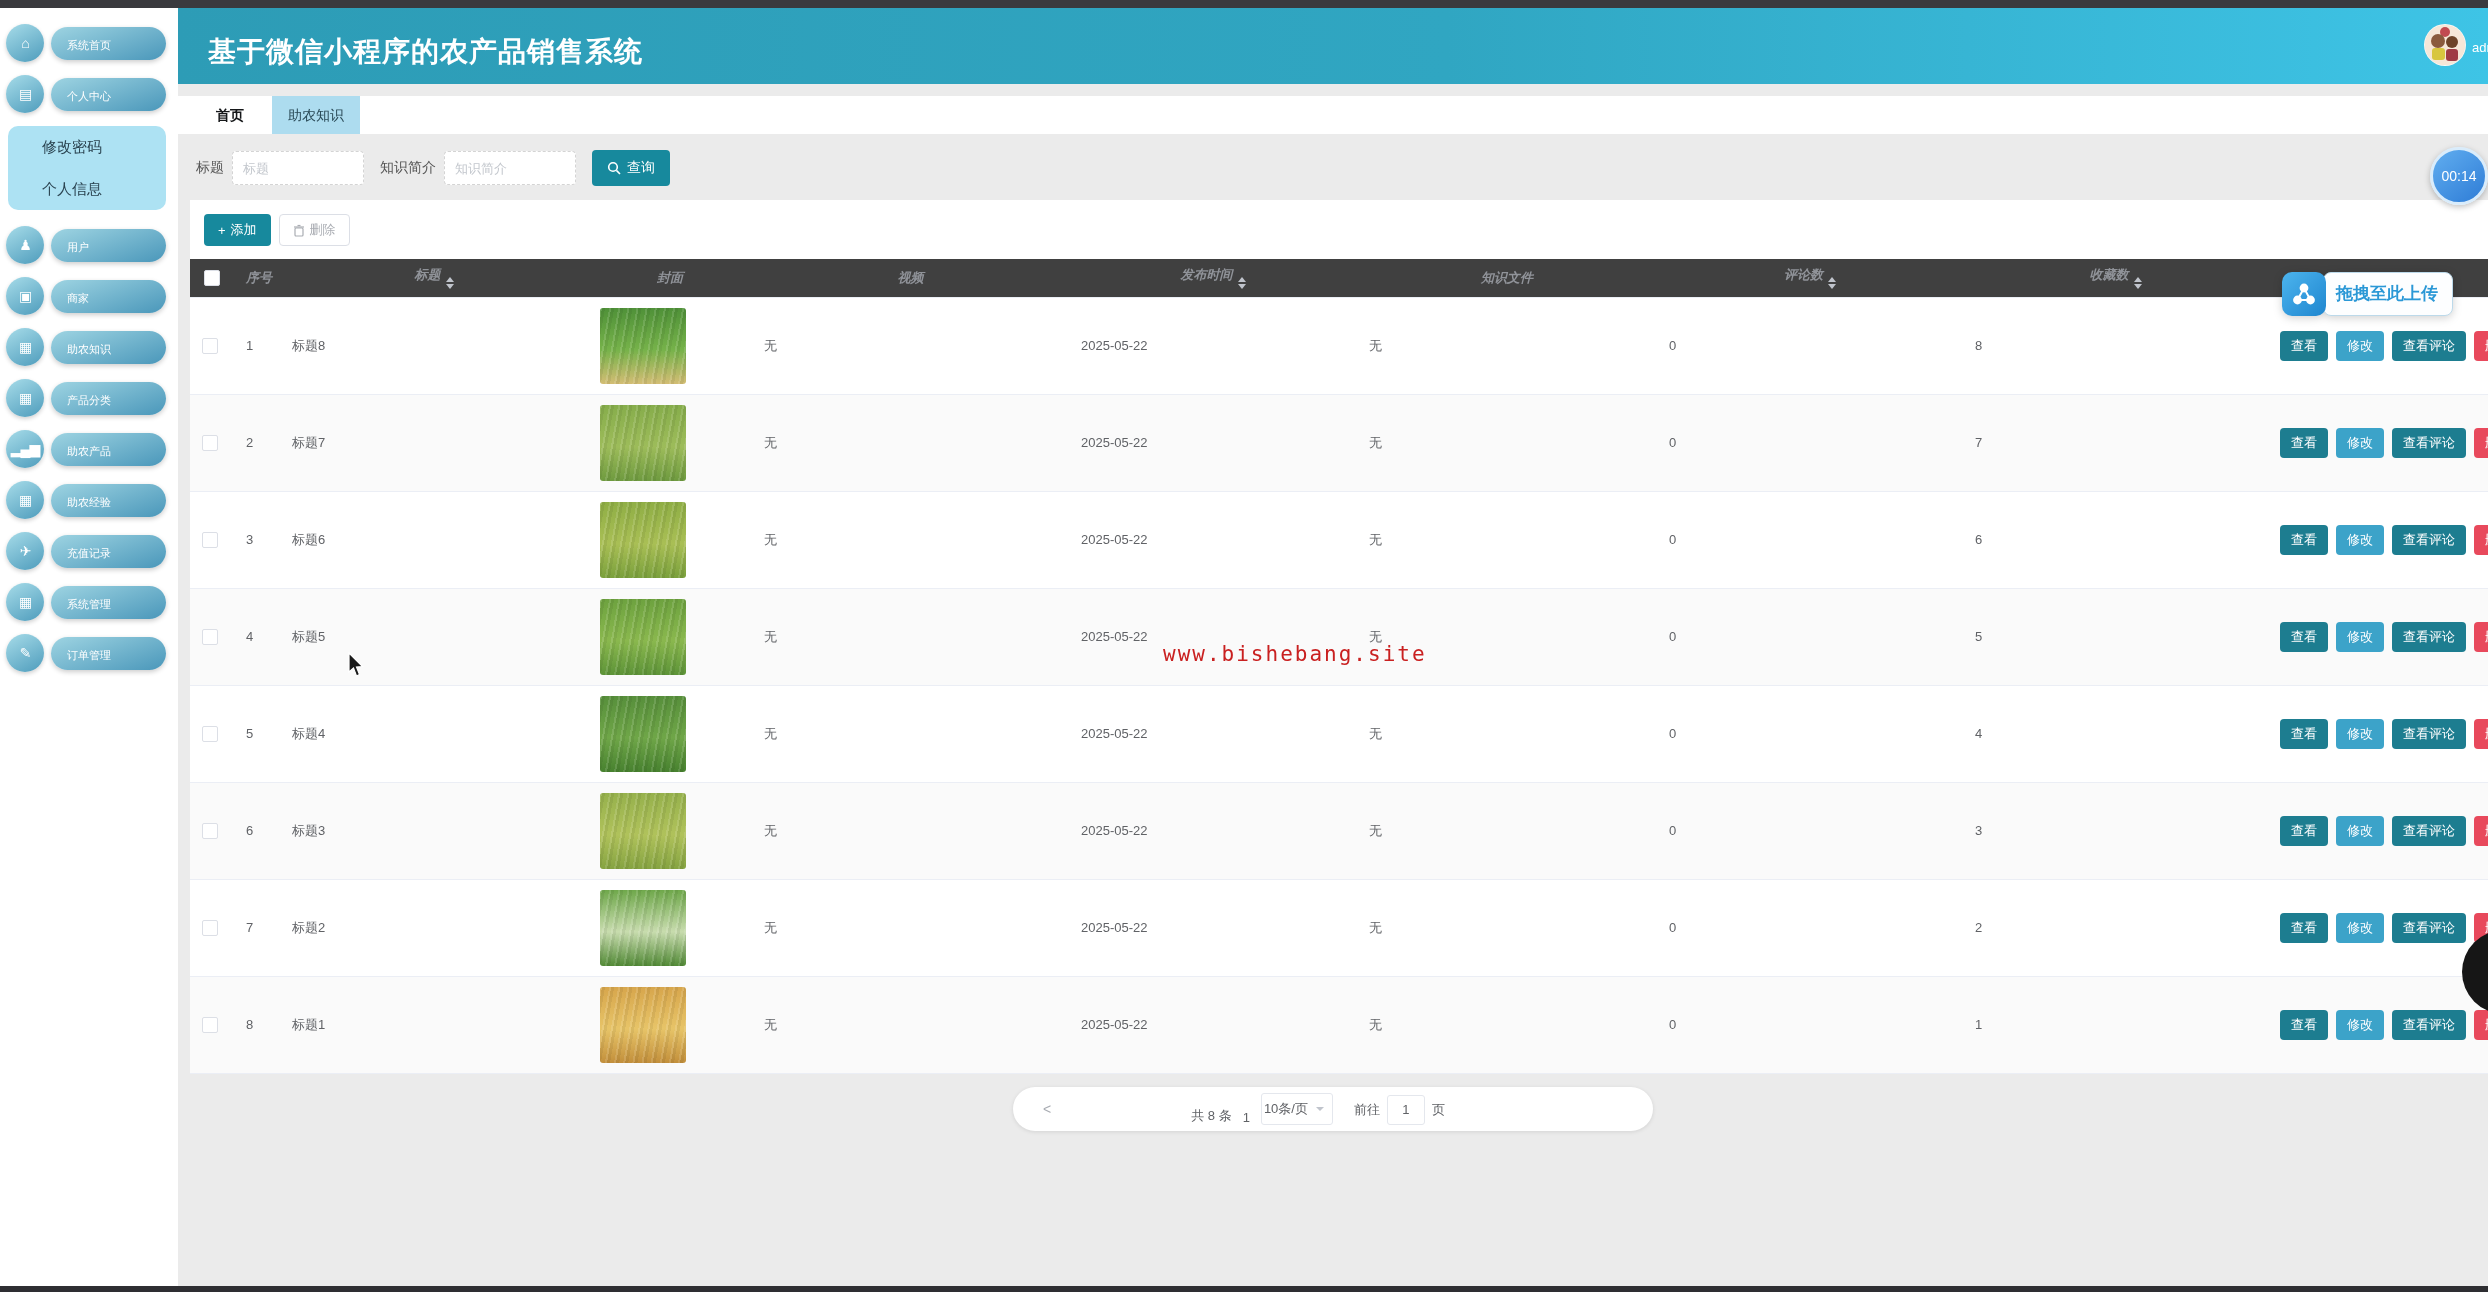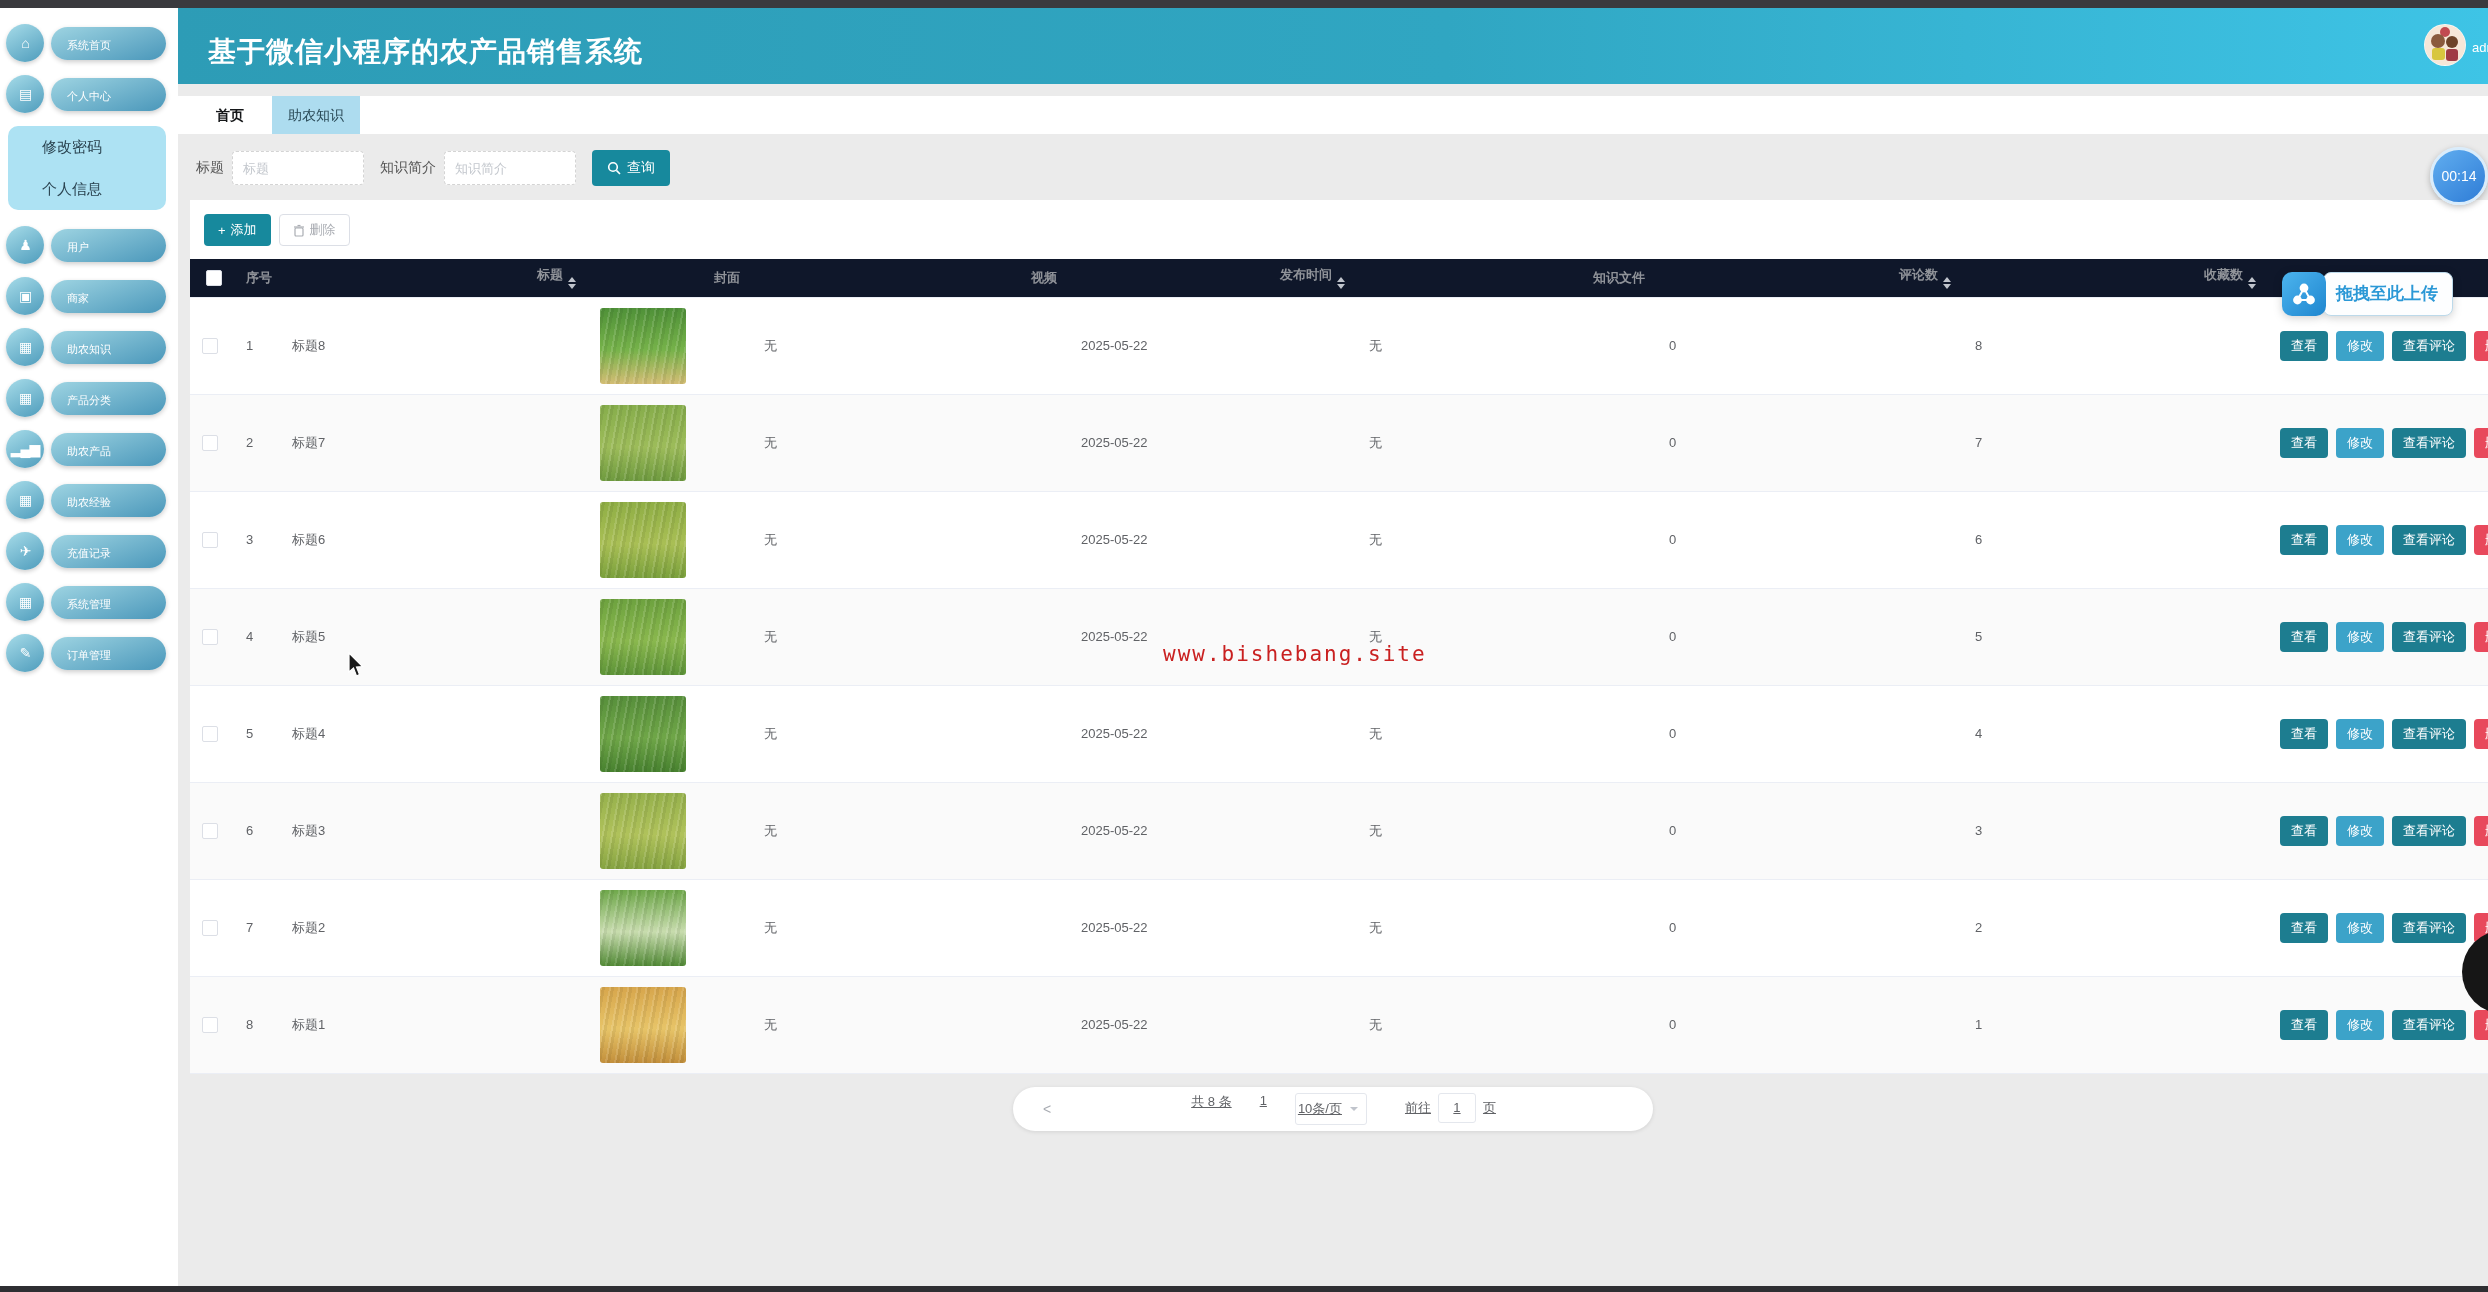--- a/index.html
+++ b/index.html
@@ -48,41 +48,41 @@
     font-size:14px; display:flex; align-items:center; gap:6px; cursor:pointer; }
 
   .card { margin:14px 0 0 12px; width:calc(100% - 12px); background:#fff; position:relative; overflow:hidden; box-sizing:border-box; }
   .toolbar { padding:14px 0 13px 14px; display:flex; gap:8px; }
   .btn-add { height:32px; padding:0 14px; background:#17899d; color:#fff; border:none; border-radius:4px; font-size:13px;
     display:flex; align-items:center; gap:5px; cursor:pointer; }
   .btn-del { height:32px; padding:0 13px; background:#fff; color:#aaadb3; border:1px solid #dcdfe6; border-radius:4px;
     font-size:13px; display:flex; align-items:center; gap:5px; cursor:pointer; }
 
   table { border-collapse:collapse; table-layout:fixed; width:2378px; font-size:13px; }
-  thead th { background:#0f172a; color:#909399; font-weight:bold; text-align:right; padding:0 12px; height:38px;
-    box-sizing:border-box; border-bottom:1px solid #ebeef5; white-space:nowrap; }
+  thead th { background:#404040; color:#909399; font-weight:bold; text-align:center; padding:0 12px; height:38px;
+    box-sizing:border-box; border-bottom:1px solid #ebeef5; white-space:nowrap;font-style:italic; }
   tbody td { padding:6px 12px; height:97px; box-sizing:border-box; border-bottom:1px solid #ebeef5; color:#606266;
     vertical-align:middle; background:#fff; }
   tr.striped td { background:#fafafa; }
   .cb { display:inline-block; width:14px; height:14px; border:1px solid #dcdfe6; border-radius:2px; background:#fff; vertical-align:middle; cursor:pointer; }
   .caret { display:inline-flex; flex-direction:column; margin-left:5px; vertical-align:-3px; cursor:pointer; }
   .caret i { display:block; width:0; height:0; border-left:4px solid transparent; border-right:4px solid transparent; }
   .caret .up { border-bottom:5px solid #c0c4cc; margin-bottom:2px; }
   .caret .down { border-top:5px solid #c0c4cc; }
   .cover { width:86px; height:76px; border-radius:3px; position:relative; overflow:hidden; }
   .cover::after { content:""; position:absolute; inset:0;
     background:repeating-linear-gradient(100deg, rgba(255,255,255,.12) 0 2px, rgba(0,0,0,.06) 2px 5px, transparent 5px 9px); }
   .actions { display:flex; gap:8px; align-items:center; }
   .action-btn { height:30px; padding:0 11px; border:none; border-radius:4px; color:#fff; font-size:13px; white-space:nowrap; cursor:pointer; }
 
   .pagination { margin:13px auto 0; width:640px; height:44px; background:#fff; border-radius:22px;
     box-shadow:0 1px 4px rgba(0,0,0,.1); display:flex; align-items:center; font-size:13px; color:#606266;
     padding:0 10px 0 30px; box-sizing:border-box; }
   .pg-prev { color:#a8abb2; font-size:14px; cursor:pointer; margin-right:140px; }
-  .pg-group { display:flex; align-items:flex-start; gap:24px;text-decoration:underline; }
+  .pg-group { display:flex; align-items:flex-end; gap:7px; }
   .pg-page { color:#3a8ee6; font-weight:bold; padding:0 4px; cursor:pointer; }
   .pg-size { border:1px solid #e4e7ed; border-radius:3px; height:30px; line-height:30px; padding:0 24px 0 2px;
     color:#606266; position:relative; background:#fff; cursor:pointer; }
   .pg-size::after { content:""; position:absolute; right:8px; top:13px; border:4px solid transparent; border-top-color:#c0c4cc; }
   .pg-goto { display:flex; align-items:center; gap:7px; margin-left:14px; }
   .pg-goto-input { width:38px; height:30px; border:1px solid #e4e7ed; border-radius:3px; text-align:center; font-size:13px; color:#606266; outline:none; box-sizing:border-box; }
 
   
   .upload-widget { position:absolute; top:272px; left:2282px; display:flex; align-items:center; z-index:20;
     filter:drop-shadow(0 2px 4px rgba(0,0,0,.18)); }

